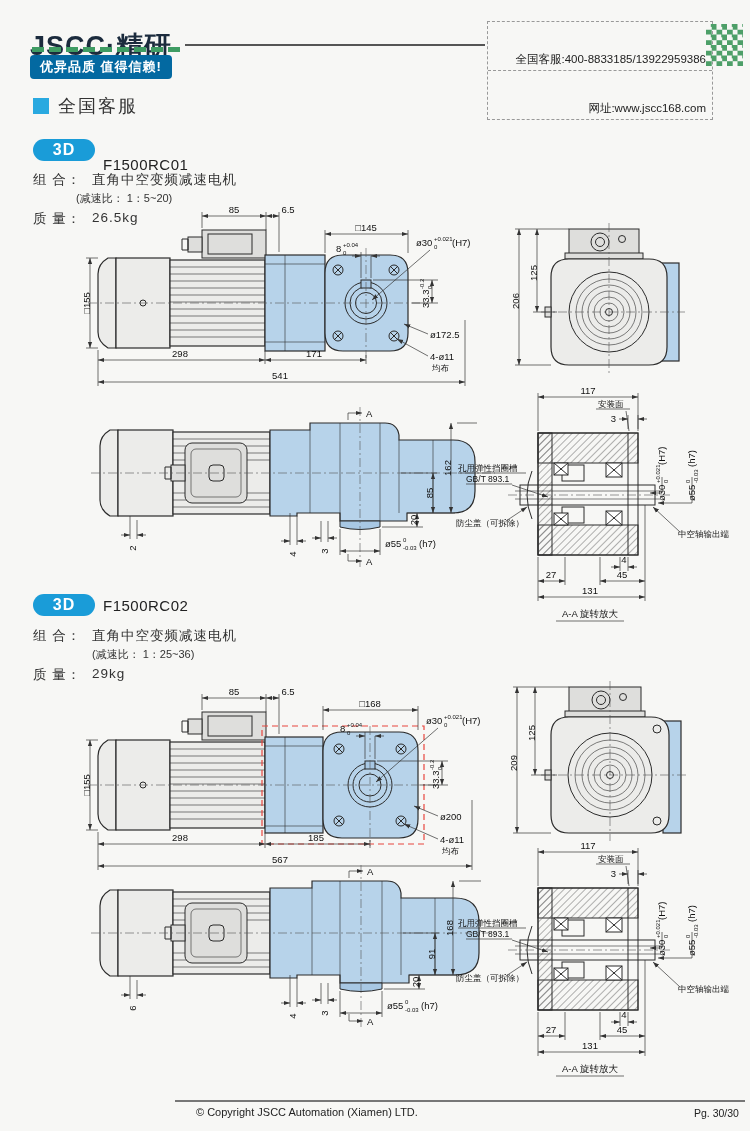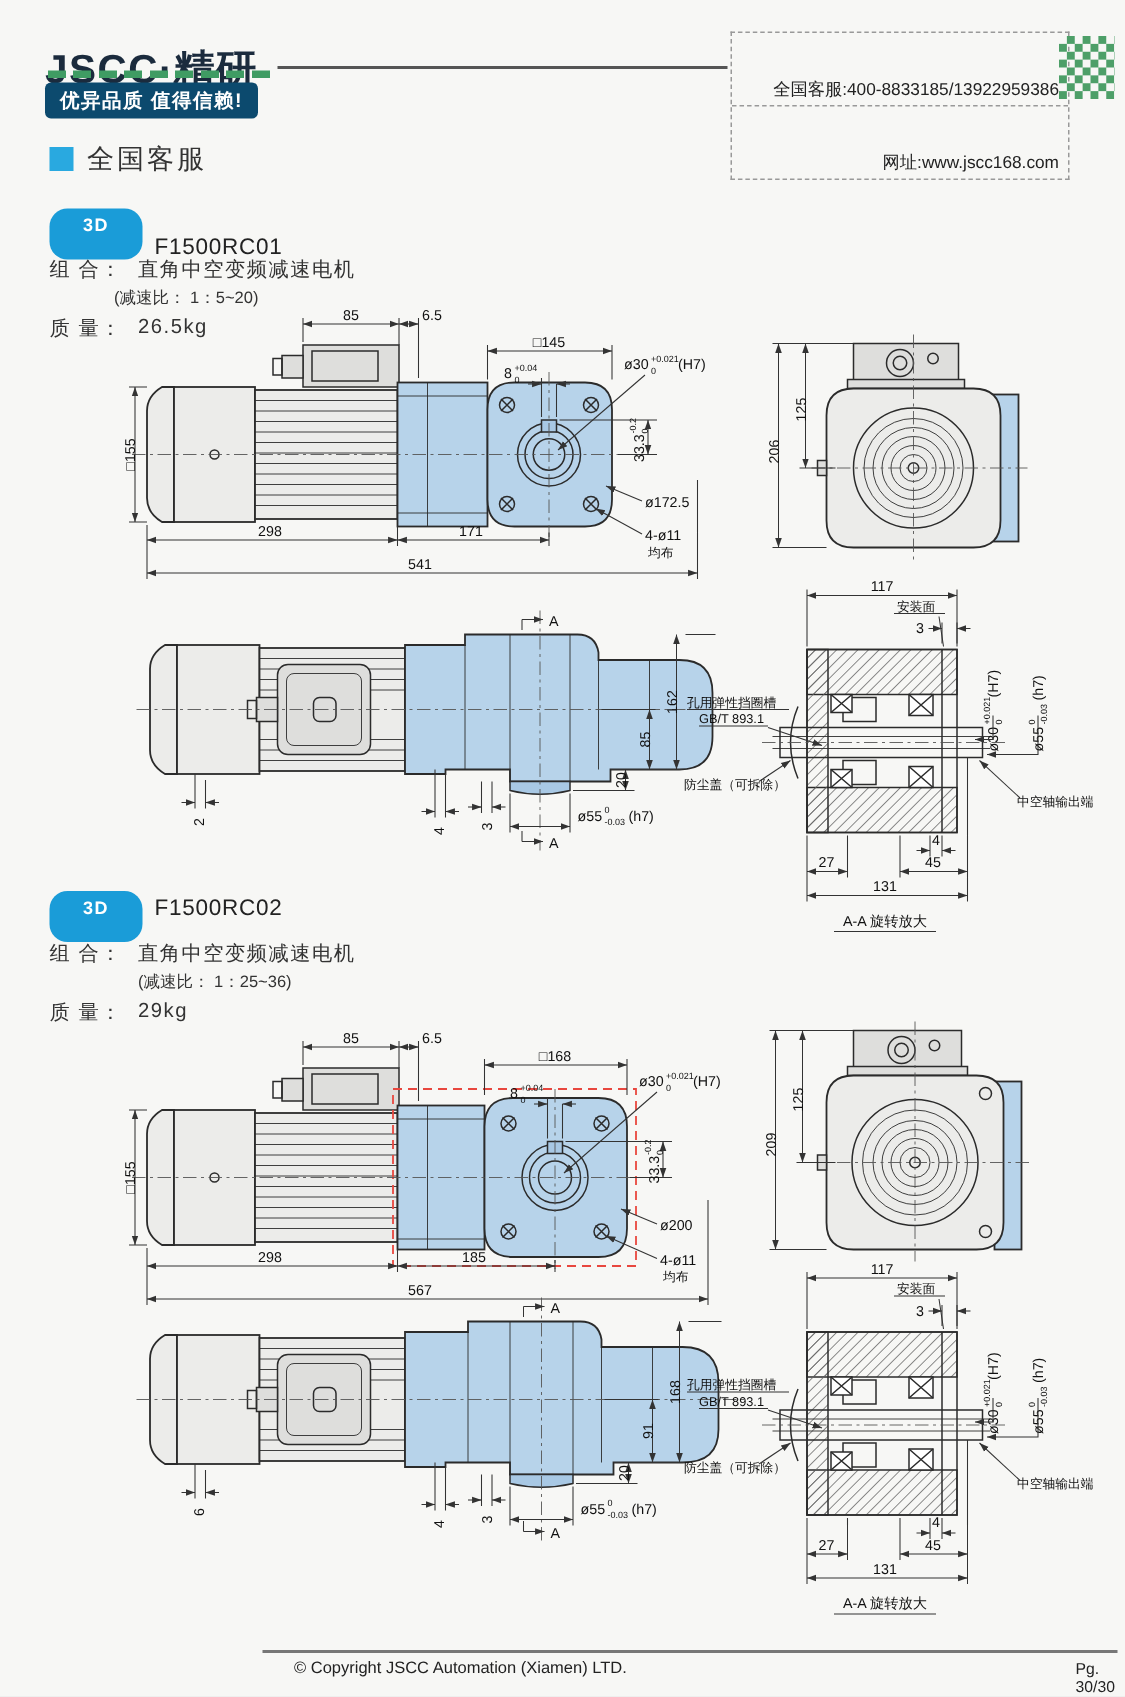--- a/index.html
+++ b/index.html
@@ -3,42 +3,42 @@
 <meta charset="utf-8">
 <style>
   html,body{margin:0;padding:0;background:#e9e9e7;}
   .page{position:relative;width:750px;height:1131px;background:#f7f7f5;
         font-family:"Liberation Sans",sans-serif;overflow:hidden;margin:0 auto;}
   .abs{position:absolute;}
   
   .logo{left:30px;top:28px;font-size:27px;font-weight:bold;color:#1b2b3d;letter-spacing:1px;}
   .dashes{left:32px;top:47px;width:150px;height:5px;
           background:repeating-linear-gradient(90deg,#3f9c63 0 12px,transparent 12px 17px);}
-  .slogan{left:30px;top:55px;background:#0c4a6e;color:#fff;font-weight:bold;font-size:13px;
+  .slogan{left:30px;top:55px;background:#0369a1;color:#fff;font-weight:bold;font-size:13px;
           padding:3px 10px;border-radius:4px;letter-spacing:1px;}
   .hline{left:185px;top:44px;width:300px;height:0;border-top:2px solid #555;}
   .contact{left:487px;top:21px;width:224px;border:1px dashed #999;font-size:11.5px;color:#222;}
   .contact .row{padding:3px 6px;text-align:right;white-space:nowrap;margin-top:27px;}
   .contact .row:first-child{border-bottom:1px dashed #999;}
   .checker{right:7px;top:24px;width:37px;height:42px;
            background:repeating-conic-gradient(#4d9f68 0% 25%,transparent 0% 50%);
            background-size:10.5px 10.5px;}
   
   .sq{left:33px;top:98px;width:16px;height:16px;background:#29a9e0;}
   .stitle{left:58px;top:94px;font-size:18px;color:#333;letter-spacing:2px;}
   
-  .pill{width:62px;height:34px;background:#1a9cd8;border-radius:12px;color:#fff;
-        font-weight:bold;font-size:12px;text-align:center;line-height:22px;letter-spacing:1px;}
+  .pill{width:62px;height:22px;background:#1a9cd8;border-radius:12px;color:#fff;
+        font-weight:bold;font-size:16px;text-align:center;line-height:22px;letter-spacing:1px;}
   .mname{font-size:15px;color:#222;letter-spacing:.5px;}
   .lbl{font-size:13.5px;color:#333;letter-spacing:1px;}
   .ratio{font-size:11px;color:#333;}
   
   .fline{left:175px;top:1100px;width:570px;border-top:2px solid #777;}
   .fcopy{left:196px;top:1106px;font-size:11px;color:#222;}
-  .fpage{left:682px;top:1107px;font-size:10.5px;color:#222;padding-left:35px;}
+  .fpage{left:659px;top:1107px;font-size:10.5px;color:#222;padding-left:35px;}
   
   svg{position:absolute;overflow:visible;}
   svg text{font-family:"Liberation Sans",sans-serif;fill:#111;}
   .s{stroke:#2b2b2b;stroke-width:1;fill:none;}
   .thin{stroke:#2b2b2b;stroke-width:.6;fill:none;}
   .gray{stroke:#2b2b2b;stroke-width:1.2;fill:#ececea;}
   .gray2{stroke:#2b2b2b;stroke-width:1;fill:#dededc;}
   .blue{stroke:#2b2b2b;stroke-width:1.2;fill:#b7d3ea;}
   .blue2{stroke:#2b2b2b;stroke-width:1;fill:#a8c8e4;}
   .d{stroke:#333;stroke-width:.7;fill:none;}

